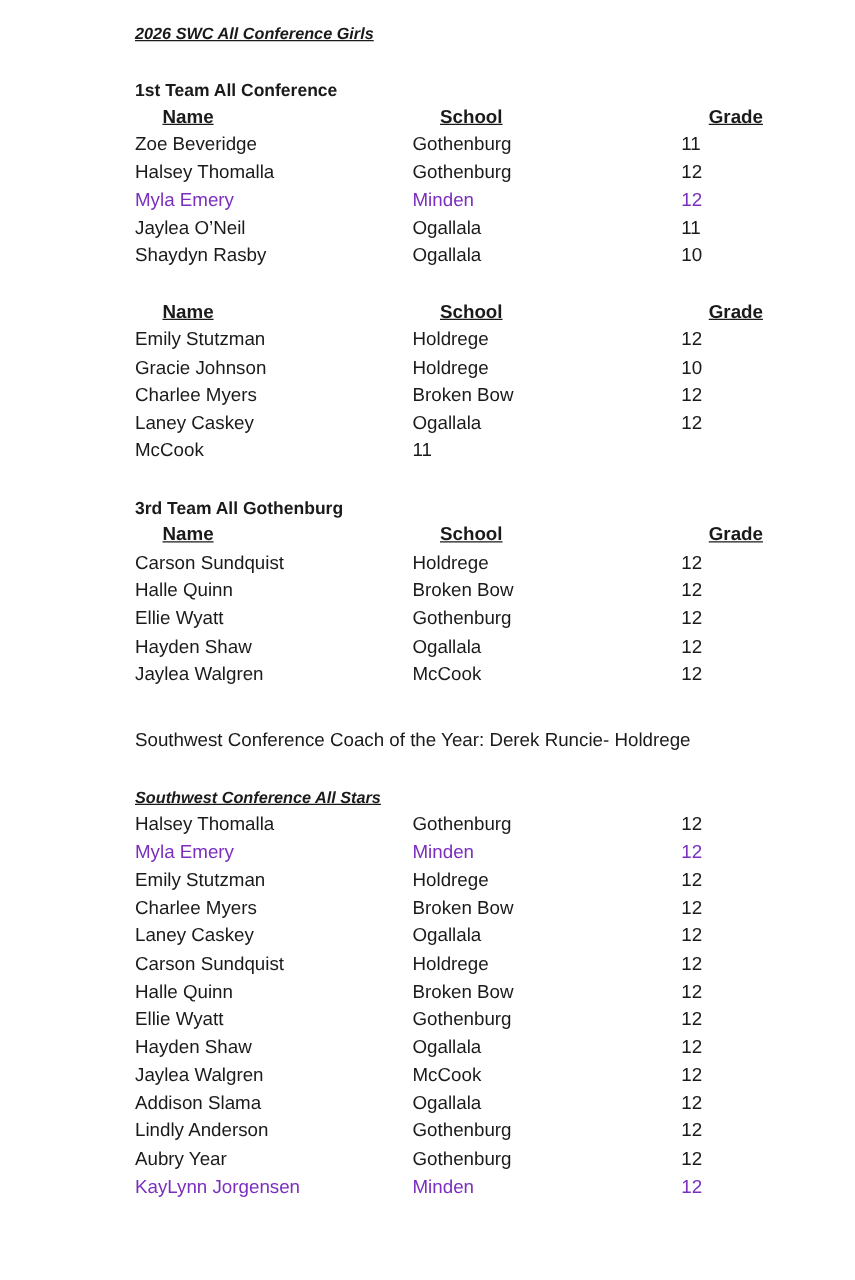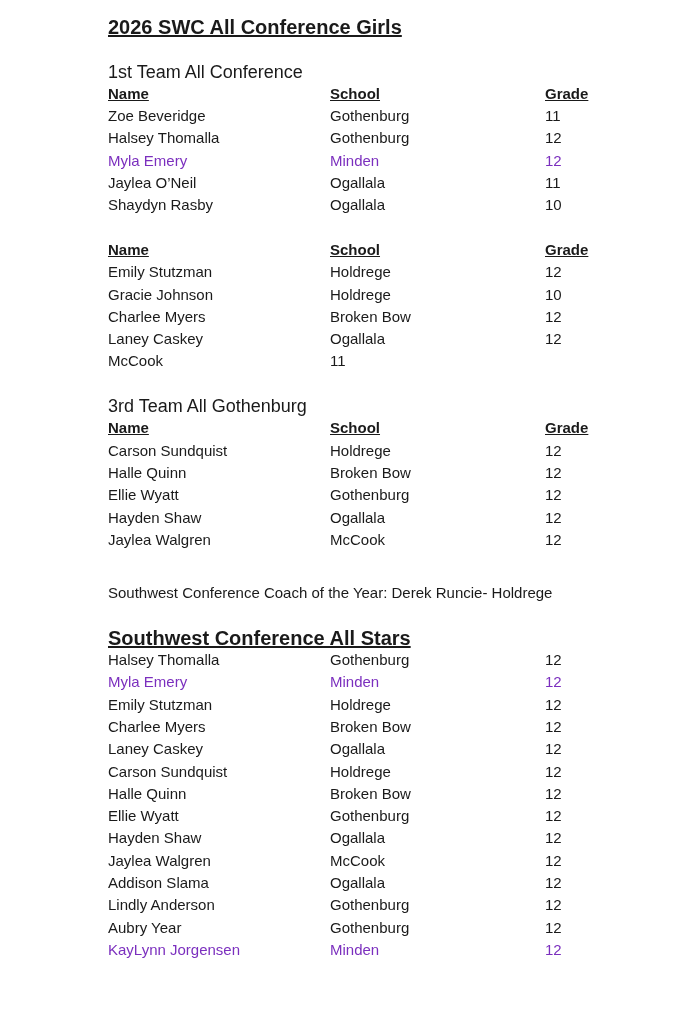--- a/index.html
+++ b/index.html
@@ -11,36 +11,38 @@
     font-family: "Liberation Sans", sans-serif;
     color: #1a1a1a;
     overflow: hidden;
   }
   .doc {
     padding: 16px 20px 0 108px;
     font-size: 15px;
     line-height: 22.3px;
   }
   .title {
-    font-size: 20px;
+    font-size: 13px;
     font-weight: bold;
+    font-style: italic;
     text-decoration: underline;
   }
   .team { margin-top: 22.3px; }
   .team-heading {
-    font-size: 18px;
-    font-weight: normal;
+    font-size: 14px;
+    font-weight: bold;
   }
   .row {
     display: grid;
     grid-template-columns: 222px 215px 1fr;
   }
   .header-row .col {
     font-weight: bold;
     text-decoration: underline;
+    margin-left: 22px;
   }
   .col { white-space: nowrap; }
   .highlight { color: var(--highlight, #7B2FBE); }
   .coach-line { margin-top: 31px; }
   .allstars-heading { margin-top: 22.3px; }
 </style>
 </head>
 <body>
 
 <div class="doc">

